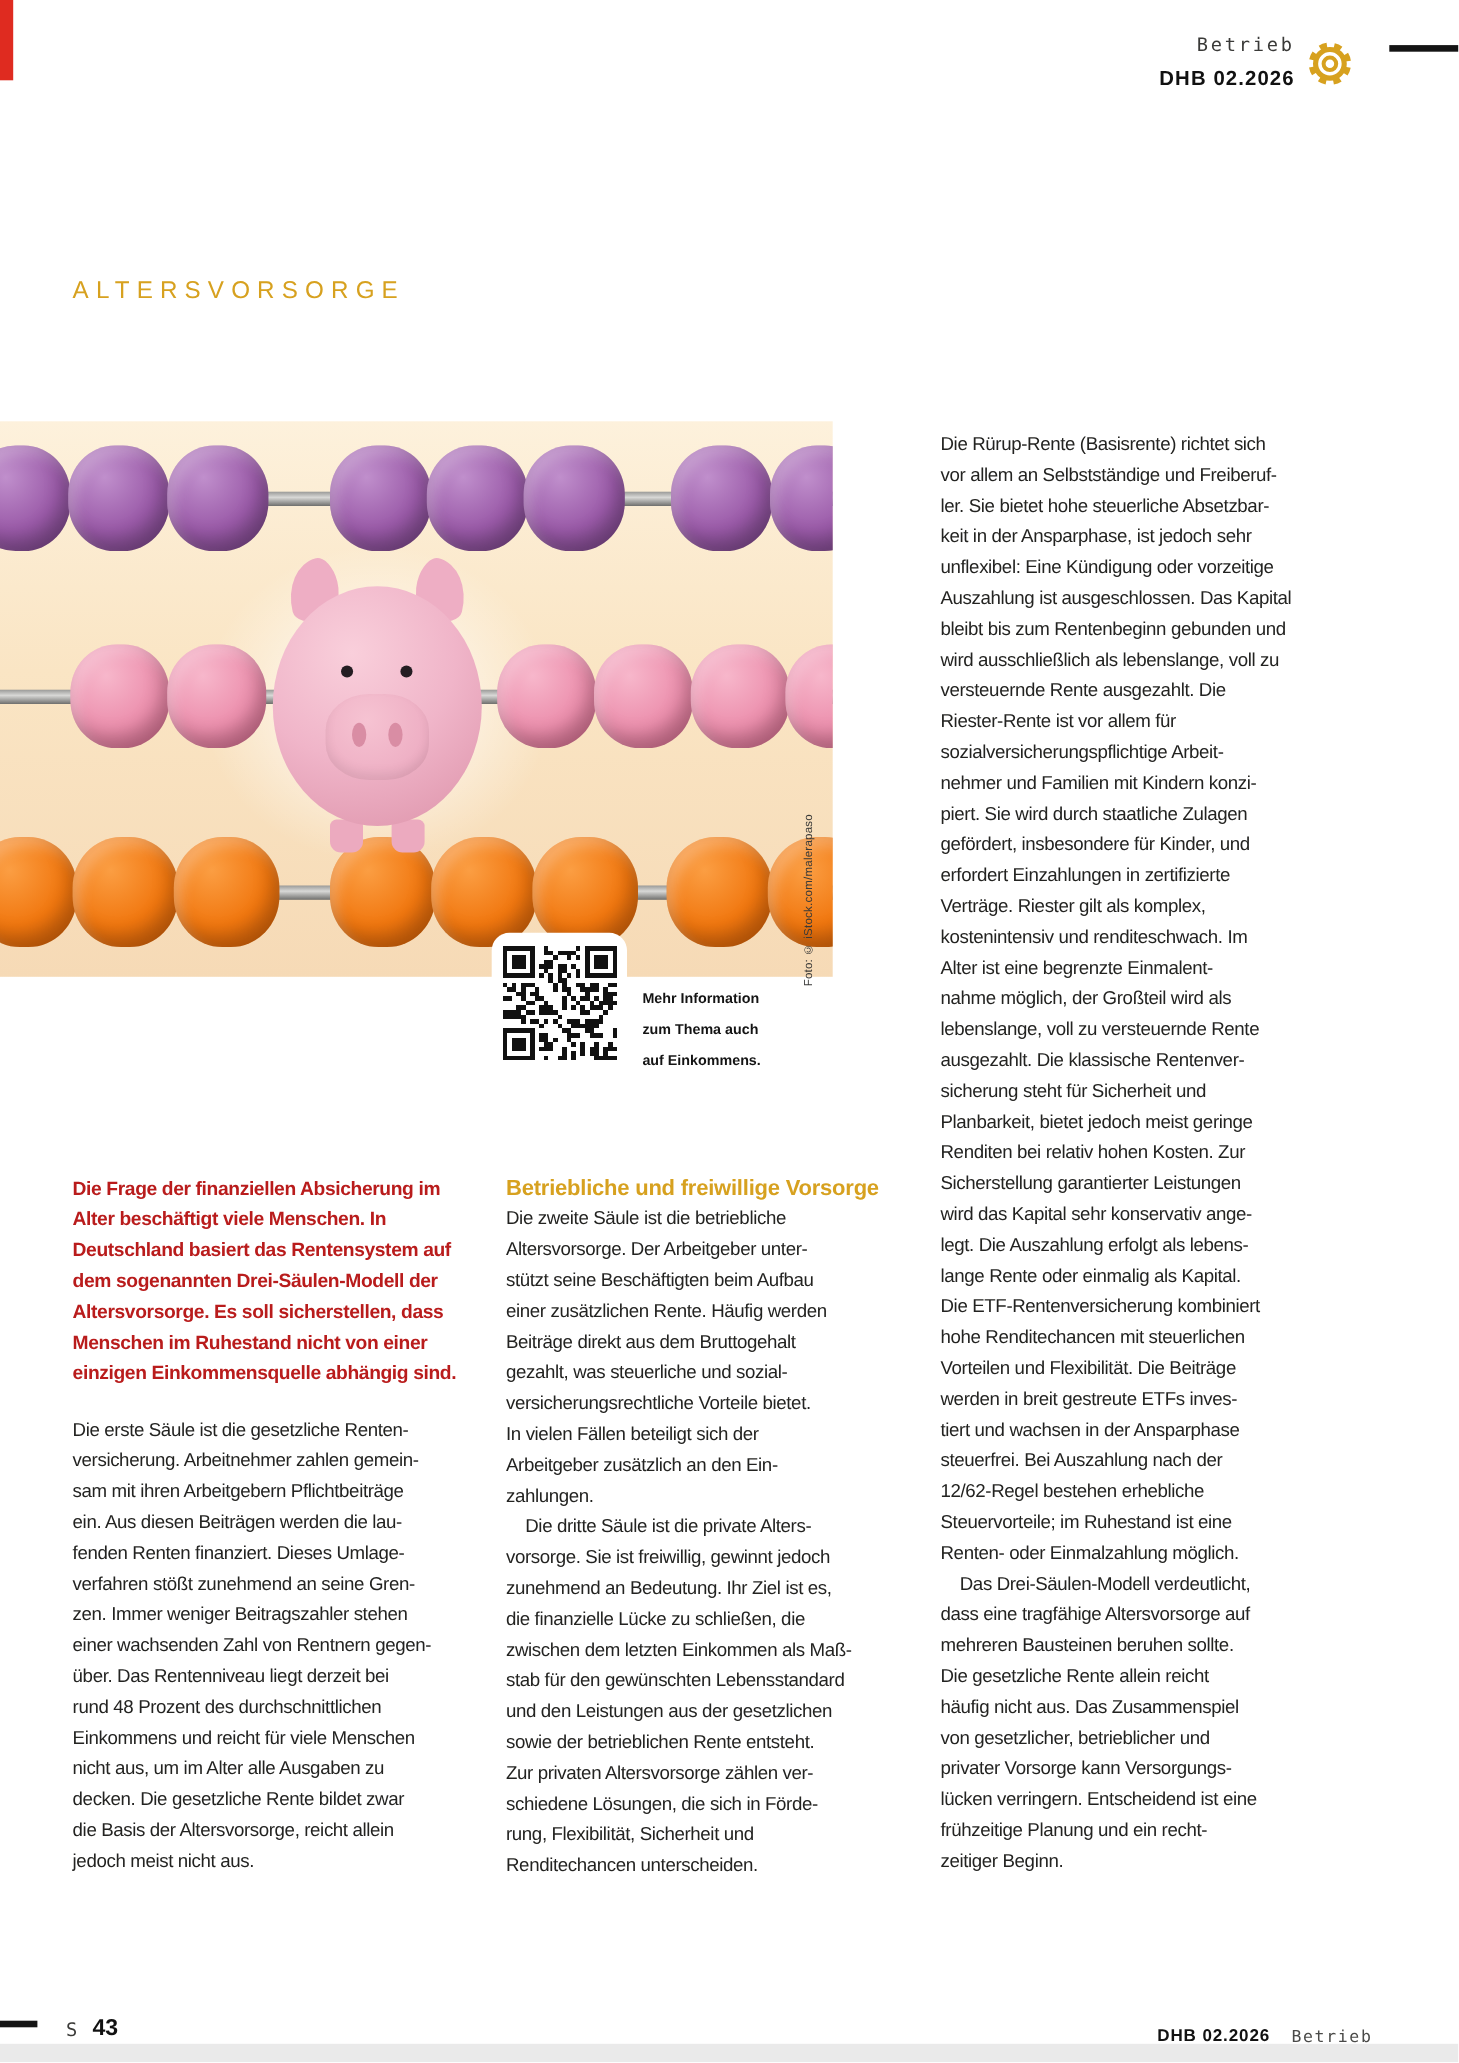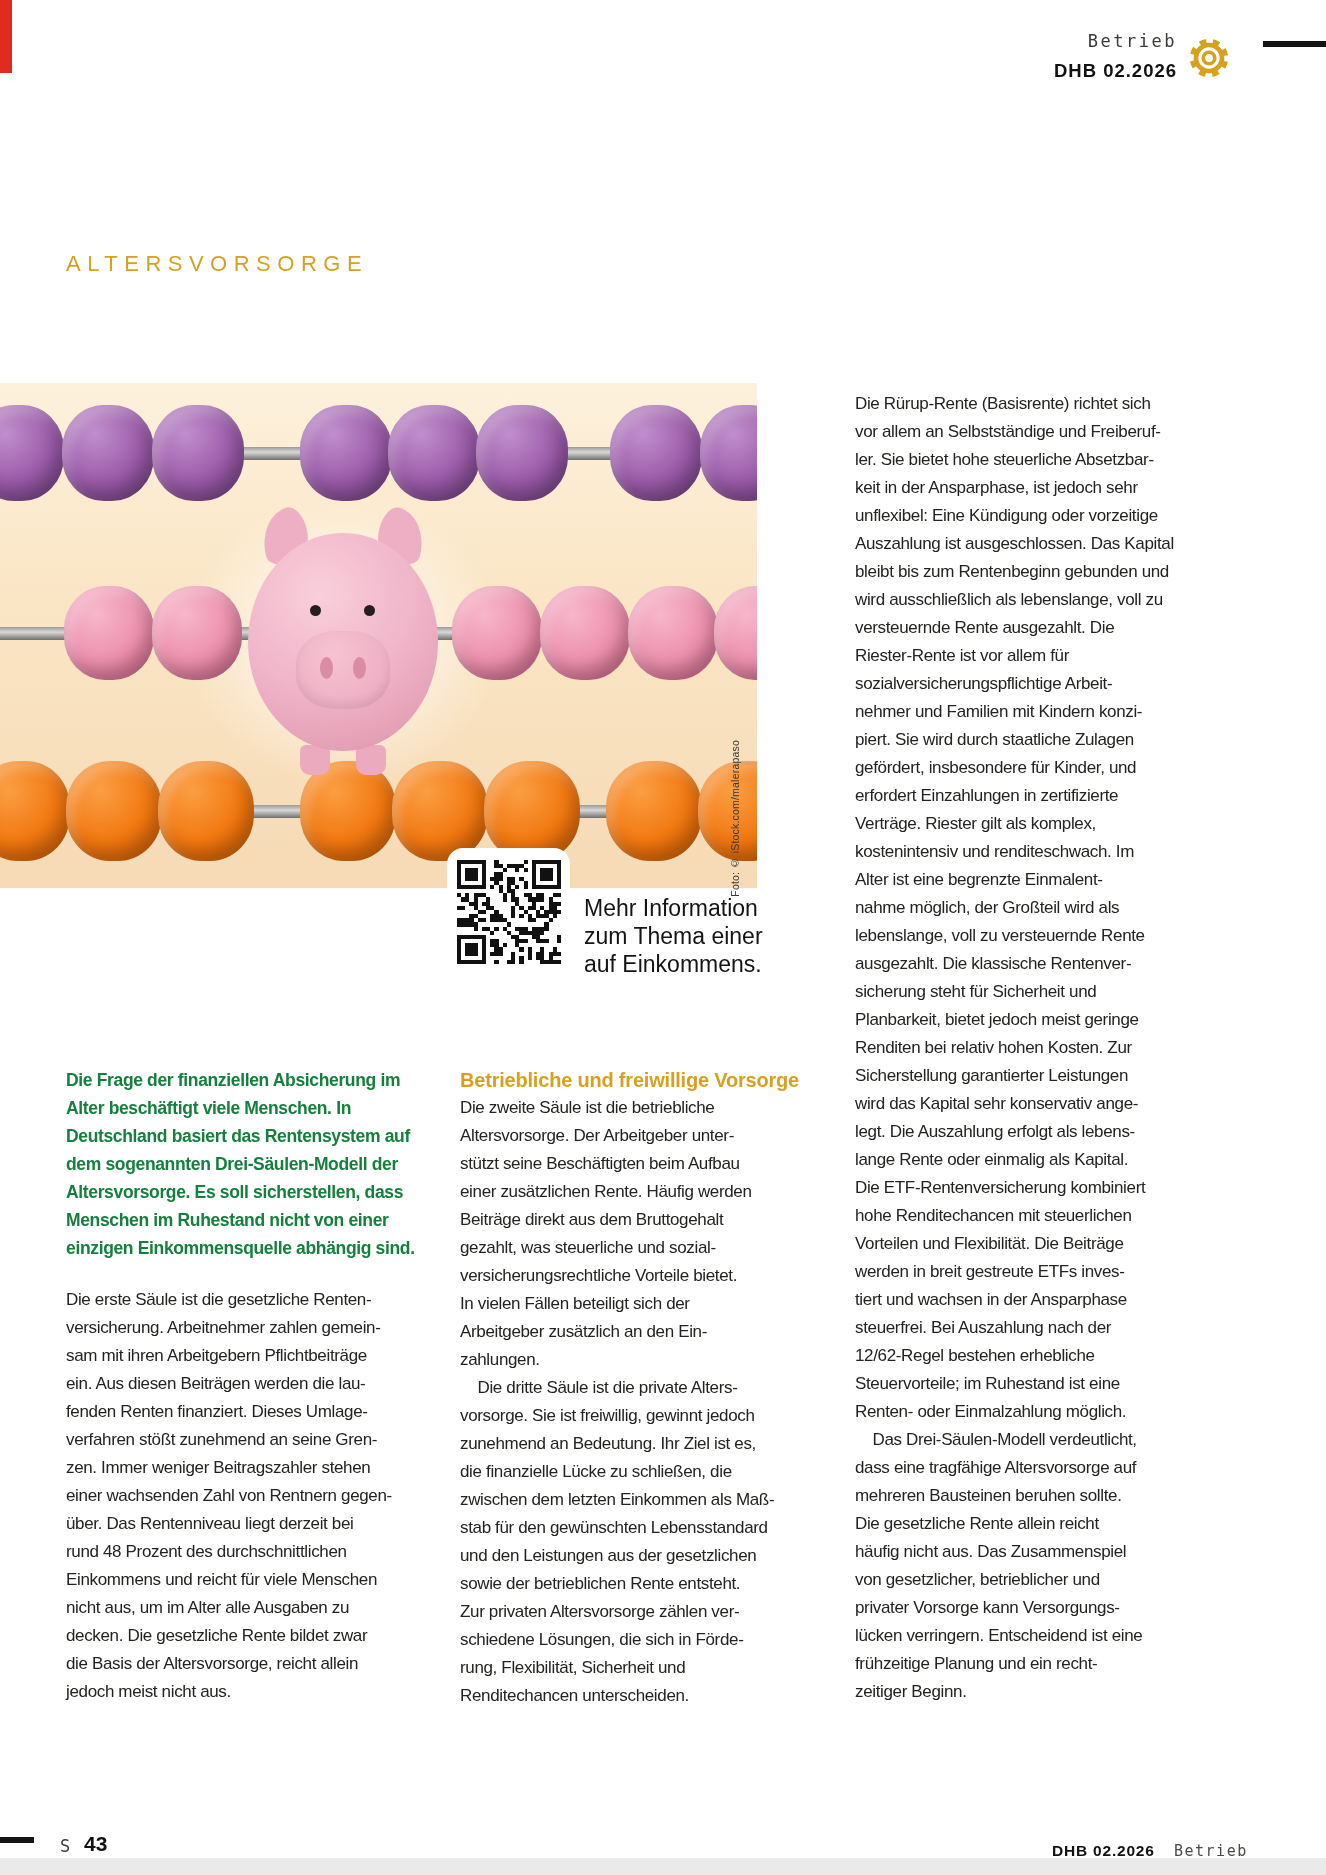--- a/index.html
+++ b/index.html
@@ -50,26 +50,26 @@
         border-radius:6px 6px 10px 10px;}
   .pig .leg.l{left:52px;} .pig .leg.r{left:108px;}
   
   .credit{position:absolute;left:729px;top:740px;width:20px;height:138px;}
   .credit span{display:inline-block;writing-mode:vertical-rl;transform:rotate(180deg);
         font-size:10.5px;color:#3a3a38;letter-spacing:.2px;white-space:nowrap;}
   
   .qr-box{position:absolute;left:447px;top:848px;width:123px;height:141px;background:#fff;
         border-radius:16px;}
   .qr-box svg{position:absolute;left:10px;top:12px;width:104px;height:104px;}
-  .qr-note{position:absolute;left:584px;top:894px;font-size:23px;font-weight:400;
+  .qr-note{position:absolute;left:584px;top:894px;font-size:13px;font-weight:700;
         line-height:28px;color:#141414;white-space:pre;}
   
   .col{position:absolute;font-size:17px;line-height:28px;letter-spacing:-.35px;
         color:#232321;white-space:pre;}
-  .col-bold{font-weight:700;font-size:17.5px;color:#15803d;}
+  .col-bold{font-weight:700;font-size:17.5px;color:#b91c1c;}
   .col2-head{position:absolute;left:460px;top:1066px;height:28px;line-height:28px;
         font-size:20px;font-weight:700;letter-spacing:-.2px;color:#d7a11f;white-space:pre;}
   
   .ft-bar{position:absolute;left:0;top:1837px;width:34px;height:6px;background:#141414;}
   .ft-s{position:absolute;left:60px;top:1836px;font-family:"DejaVu Sans Mono",monospace;
         font-size:17px;color:#3a3a38;}
   .ft-num{position:absolute;left:84px;top:1832px;font-size:21px;font-weight:700;color:#111;}
   .ft-issue{position:absolute;left:1052px;top:1842px;font-size:15.5px;font-weight:700;
         letter-spacing:.8px;color:#111;}
   .ft-section{position:absolute;left:1174px;top:1842px;font-family:"DejaVu Sans Mono",monospace;
@@ -335,21 +335,21 @@
         <rect x="12" y="24" width="1" height="1" fill="#111"></rect>
         <rect x="13" y="24" width="1" height="1" fill="#111"></rect>
         <rect x="15" y="24" width="1" height="1" fill="#111"></rect>
         <rect x="20" y="24" width="1" height="1" fill="#111"></rect>
         <rect x="21" y="24" width="1" height="1" fill="#111"></rect>
         <rect x="22" y="24" width="1" height="1" fill="#111"></rect>
         <rect x="23" y="24" width="1" height="1" fill="#111"></rect>
         <rect x="24" y="24" width="1" height="1" fill="#111"></rect>
       </svg>
   </div>
-  <div class="qr-note"><div>Mehr Information</div><div>zum Thema einer</div><div>auf Einkommens.</div></div>
+  <div class="qr-note"><div>Mehr Information</div><div>zum Thema auch</div><div>auf Einkommens.</div></div>
 
   <div class="col col-bold" style="left:66px;top:1066px;"><div>Die Frage der finanziellen Absicherung im</div><div>Alter beschäftigt viele Menschen. In</div><div>Deutschland basiert das Rentensystem auf</div><div>dem sogenannten Drei-Säulen-Modell der</div><div>Altersvorsorge. Es soll sicherstellen, dass</div><div>Menschen im Ruhestand nicht von einer</div><div>einzigen Einkommensquelle abhängig sind.</div></div>
   <div class="col" style="left:66px;top:1286px;"><div>Die erste Säule ist die gesetzliche Renten-</div><div>versicherung. Arbeitnehmer zahlen gemein-</div><div>sam mit ihren Arbeitgebern Pflichtbeiträge</div><div>ein. Aus diesen Beiträgen werden die lau-</div><div>fenden Renten finanziert. Dieses Umlage-</div><div>verfahren stößt zunehmend an seine Gren-</div><div>zen. Immer weniger Beitragszahler stehen</div><div>einer wachsenden Zahl von Rentnern gegen-</div><div>über. Das Rentenniveau liegt derzeit bei</div><div>rund 48 Prozent des durchschnittlichen</div><div>Einkommens und reicht für viele Menschen</div><div>nicht aus, um im Alter alle Ausgaben zu</div><div>decken. Die gesetzliche Rente bildet zwar</div><div>die Basis der Altersvorsorge, reicht allein</div><div>jedoch meist nicht aus.</div></div>
 
   <div class="col2-head">Betriebliche und freiwillige Vorsorge</div>
   <div class="col" style="left:460px;top:1094px;"><div>Die zweite Säule ist die betriebliche</div><div>Altersvorsorge. Der Arbeitgeber unter-</div><div>stützt seine Beschäftigten beim Aufbau</div><div>einer zusätzlichen Rente. Häufig werden</div><div>Beiträge direkt aus dem Bruttogehalt</div><div>gezahlt, was steuerliche und sozial-</div><div>versicherungsrechtliche Vorteile bietet.</div><div>In vielen Fällen beteiligt sich der</div><div>Arbeitgeber zusätzlich an den Ein-</div><div>zahlungen.</div><div>    Die dritte Säule ist die private Alters-</div><div>vorsorge. Sie ist freiwillig, gewinnt jedoch</div><div>zunehmend an Bedeutung. Ihr Ziel ist es,</div><div>die finanzielle Lücke zu schließen, die</div><div>zwischen dem letzten Einkommen als Maß-</div><div>stab für den gewünschten Lebensstandard</div><div>und den Leistungen aus der gesetzlichen</div><div>sowie der betrieblichen Rente entsteht.</div><div>Zur privaten Altersvorsorge zählen ver-</div><div>schiedene Lösungen, die sich in Förde-</div><div>rung, Flexibilität, Sicherheit und</div><div>Renditechancen unterscheiden.</div></div>
 
   <div class="col" style="left:855px;top:390px;"><div>Die Rürup-Rente (Basisrente) richtet sich</div><div>vor allem an Selbstständige und Freiberuf-</div><div>ler. Sie bietet hohe steuerliche Absetzbar-</div><div>keit in der Ansparphase, ist jedoch sehr</div><div>unflexibel: Eine Kündigung oder vorzeitige</div><div>Auszahlung ist ausgeschlossen. Das Kapital</div><div>bleibt bis zum Rentenbeginn gebunden und</div><div>wird ausschließlich als lebenslange, voll zu</div><div>versteuernde Rente ausgezahlt. Die</div><div>Riester-Rente ist vor allem für</div><div>sozialversicherungspflichtige Arbeit-</div><div>nehmer und Familien mit Kindern konzi-</div><div>piert. Sie wird durch staatliche Zulagen</div><div>gefördert, insbesondere für Kinder, und</div><div>erfordert Einzahlungen in zertifizierte</div><div>Verträge. Riester gilt als komplex,</div><div>kostenintensiv und renditeschwach. Im</div><div>Alter ist eine begrenzte Einmalent-</div><div>nahme möglich, der Großteil wird als</div><div>lebenslange, voll zu versteuernde Rente</div><div>ausgezahlt. Die klassische Rentenver-</div><div>sicherung steht für Sicherheit und</div><div>Planbarkeit, bietet jedoch meist geringe</div><div>Renditen bei relativ hohen Kosten. Zur</div><div>Sicherstellung garantierter Leistungen</div><div>wird das Kapital sehr konservativ ange-</div><div>legt. Die Auszahlung erfolgt als lebens-</div><div>lange Rente oder einmalig als Kapital.</div><div>Die ETF-Rentenversicherung kombiniert</div><div>hohe Renditechancen mit steuerlichen</div><div>Vorteilen und Flexibilität. Die Beiträge</div><div>werden in breit gestreute ETFs inves-</div><div>tiert und wachsen in der Ansparphase</div><div>steuerfrei. Bei Auszahlung nach der</div><div>12/62-Regel bestehen erhebliche</div><div>Steuervorteile; im Ruhestand ist eine</div><div>Renten- oder Einmalzahlung möglich.</div><div>    Das Drei-Säulen-Modell verdeutlicht,</div><div>dass eine tragfähige Altersvorsorge auf</div><div>mehreren Bausteinen beruhen sollte.</div><div>Die gesetzliche Rente allein reicht</div><div>häufig nicht aus. Das Zusammenspiel</div><div>von gesetzlicher, betrieblicher und</div><div>privater Vorsorge kann Versorgungs-</div><div>lücken verringern. Entscheidend ist eine</div><div>frühzeitige Planung und ein recht-</div><div>zeitiger Beginn.</div></div>
 
   <div class="ft-bar"></div>

